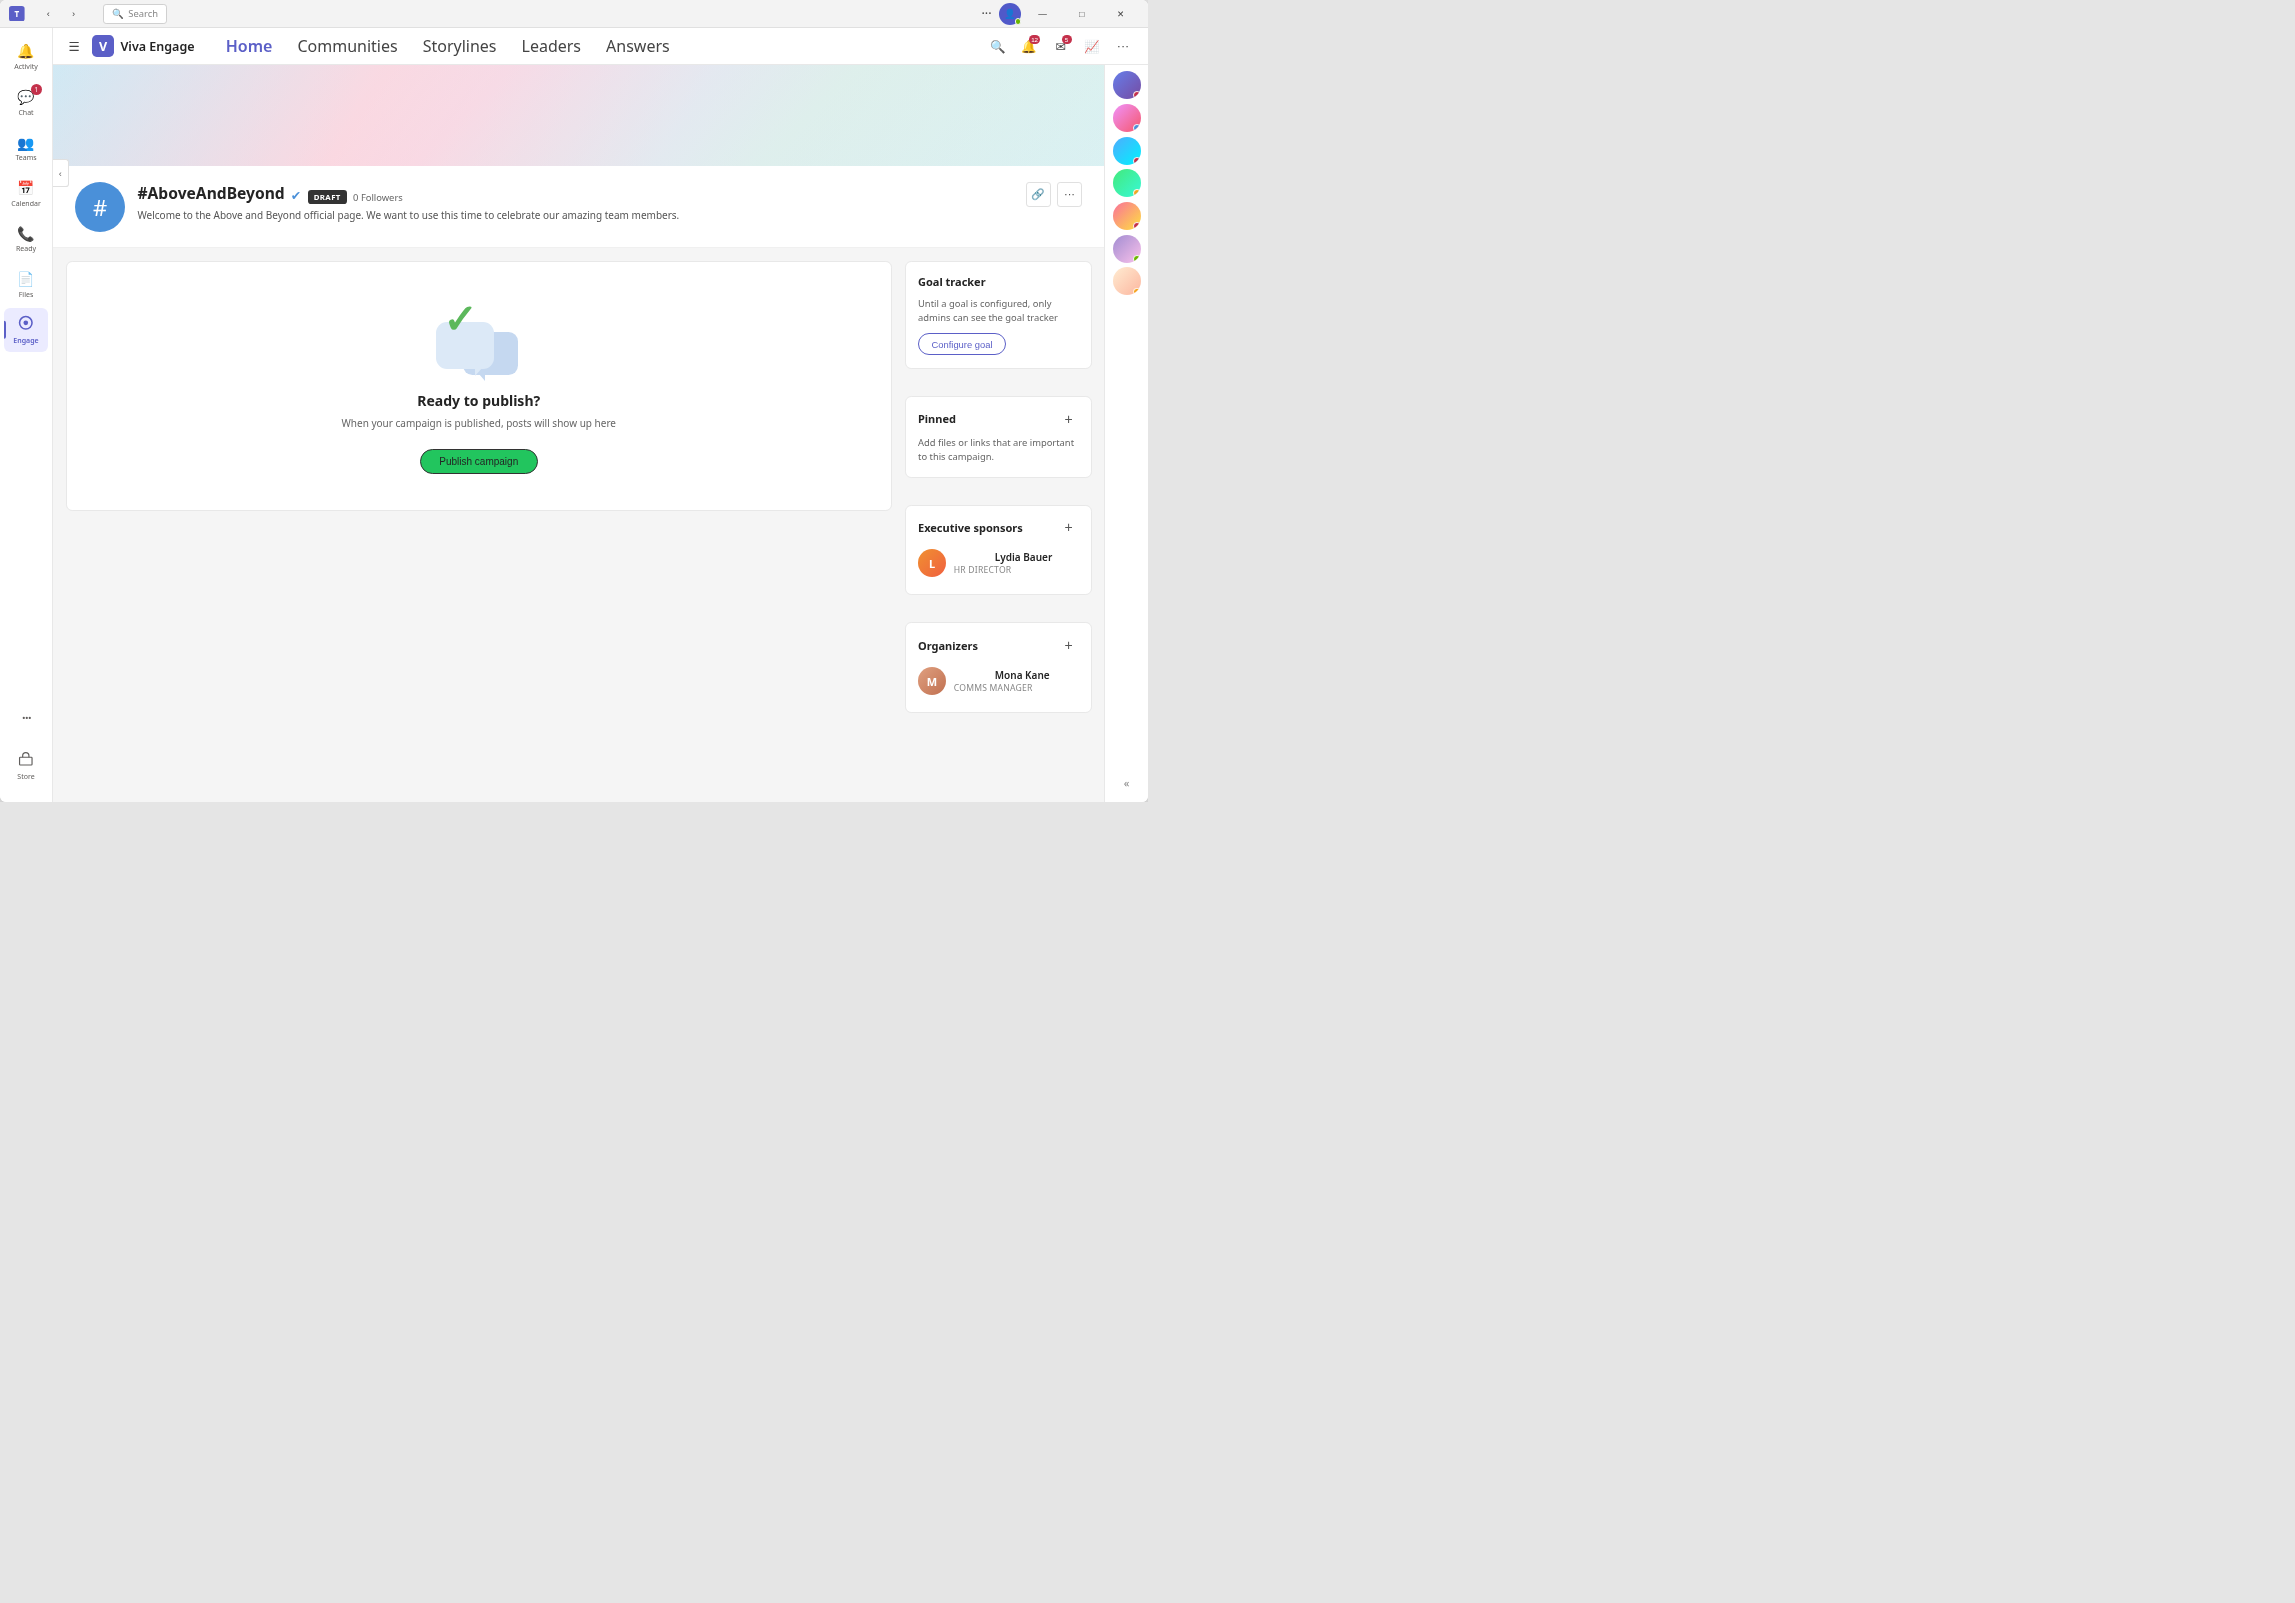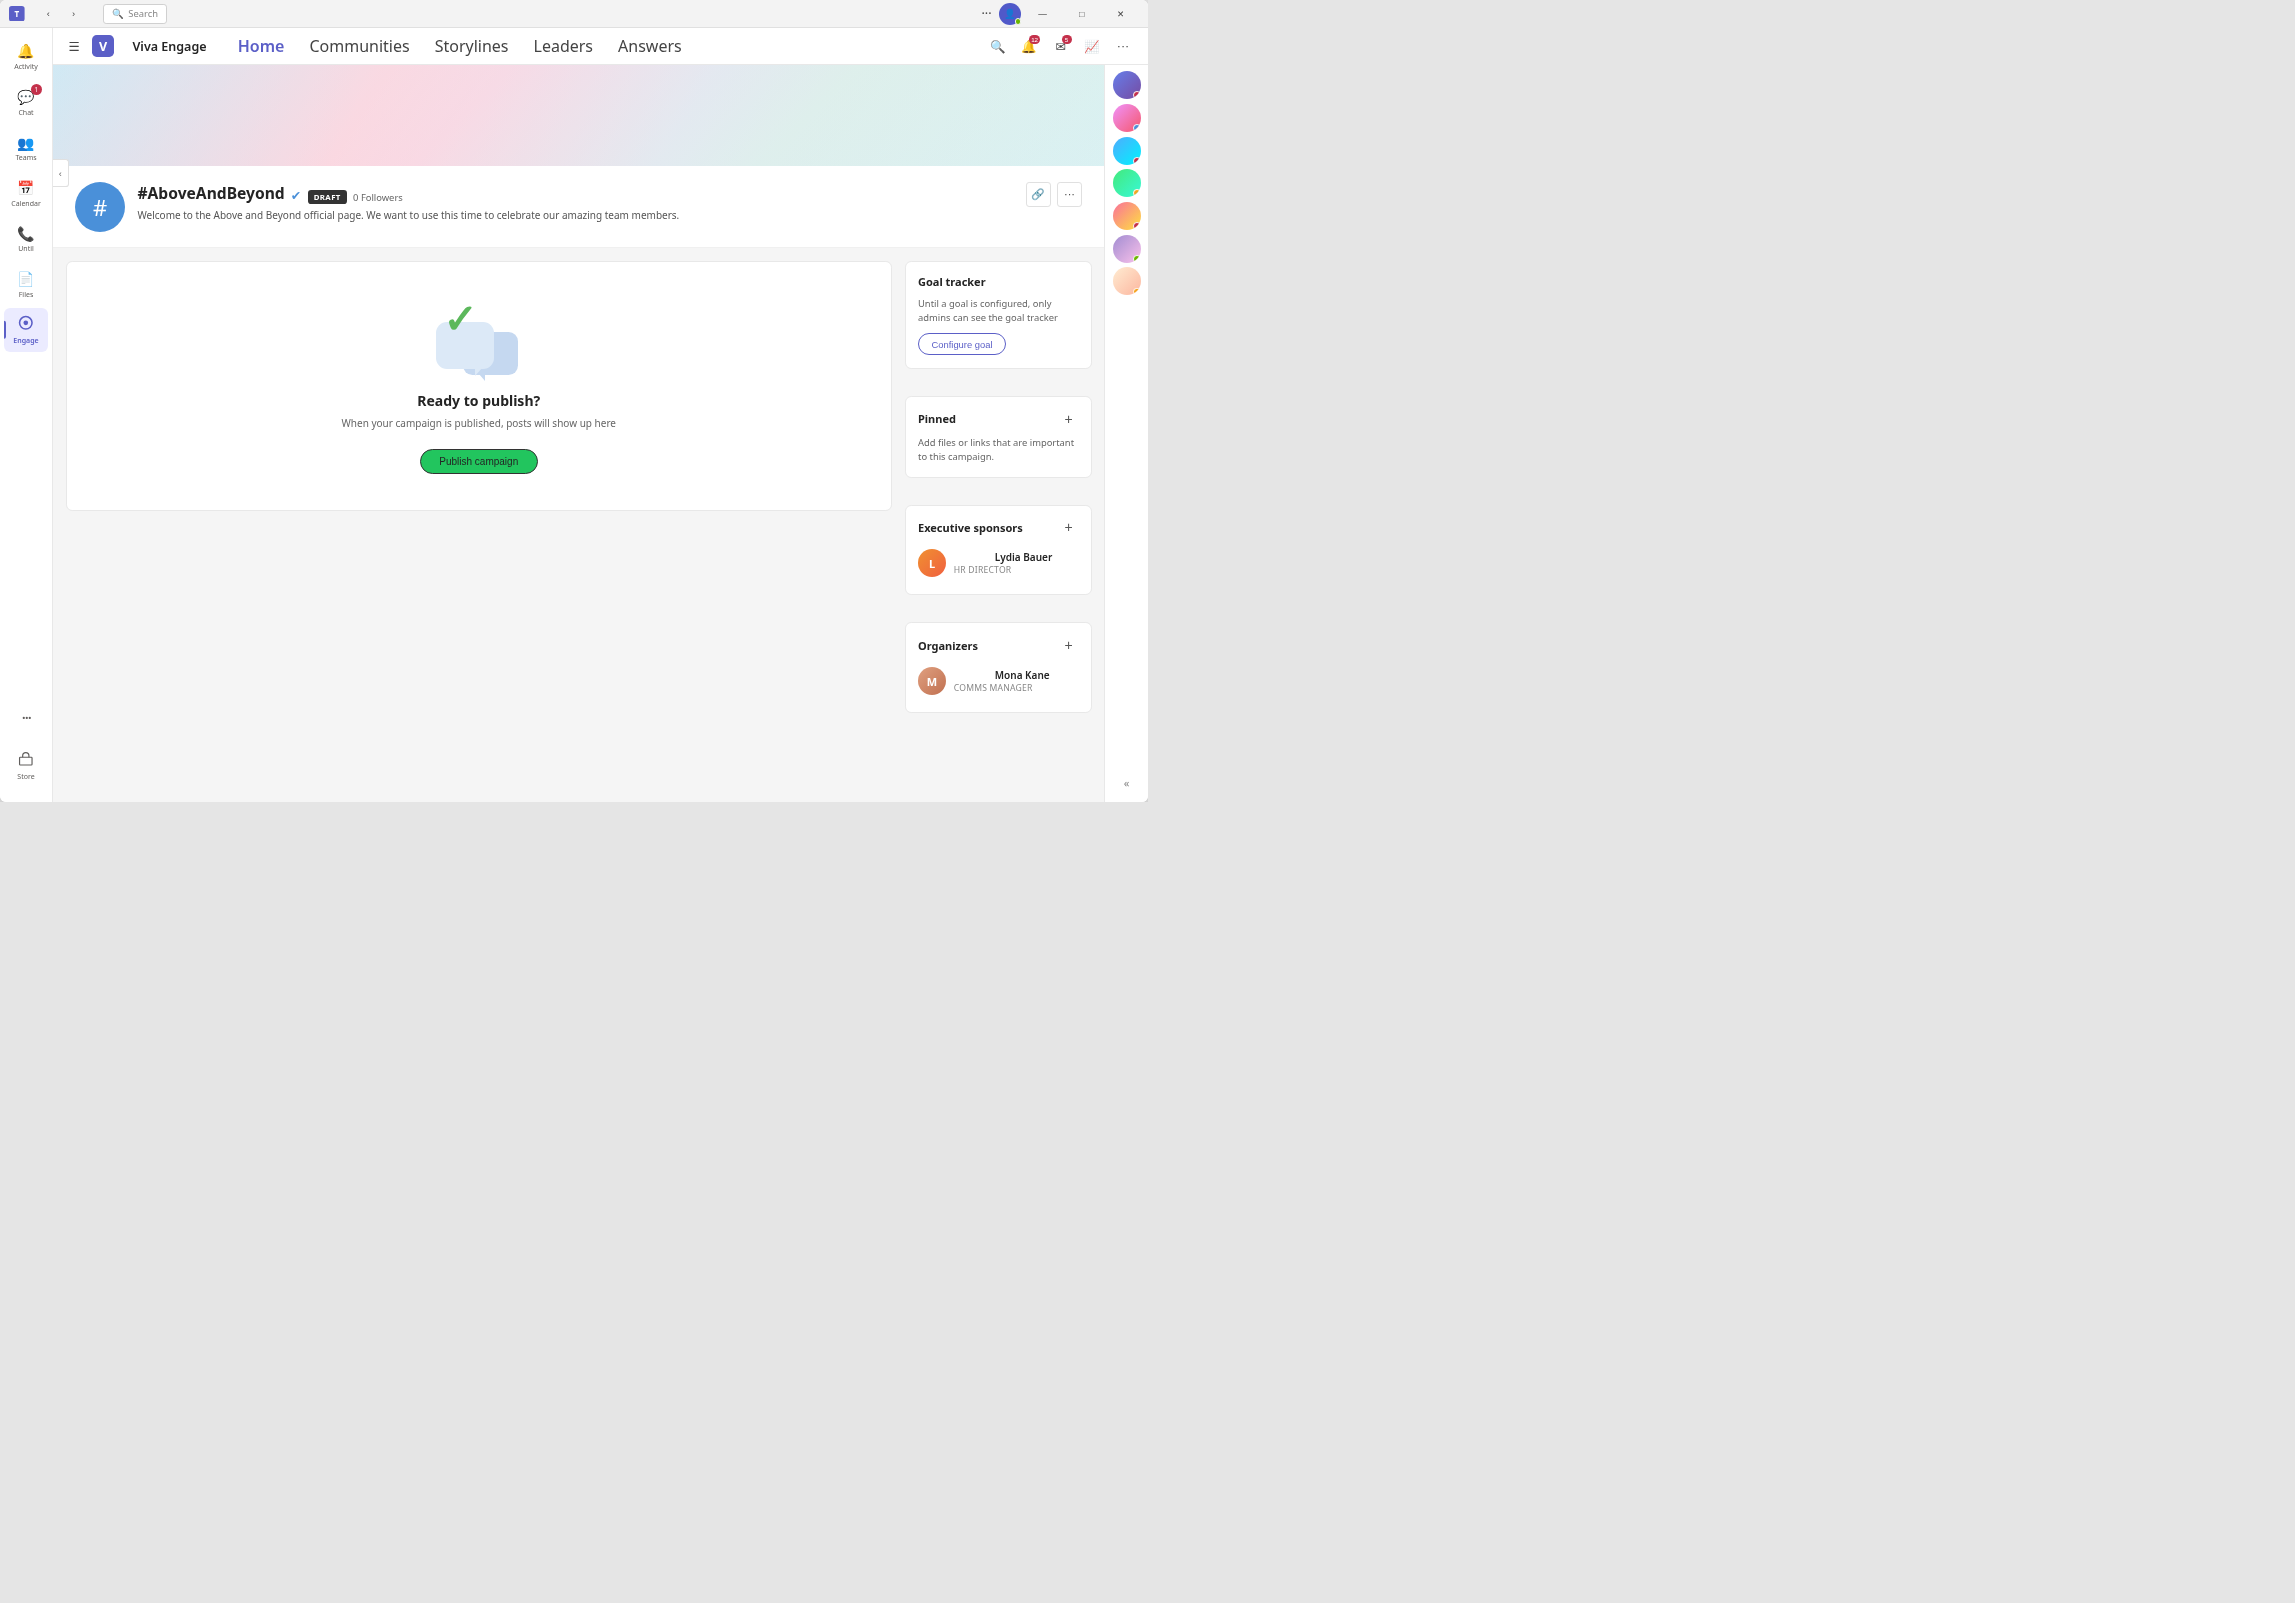--- a/index.html
+++ b/index.html
@@ -230,21 +230,20 @@
       margin-right: 18.7px;
     }
     .logo-icon {
       width: 22px;
       height: 22px;
     }
     .app-name {
       font-size: 12.5px;
       font-weight: 600;
       color: #242424;
-      margin-left: 12px;
     }
     .app-nav {
       display: flex;
       align-items: center;
       gap: 0;
       flex: 1;
     }
     .nav-item {
       padding: 11px 12.5px;
       font-size: 16px;
@@ -715,21 +714,21 @@
         <span class="sidebar-label">Teams</span>
       </div>
 
       <div class="sidebar-item">
         <span class="sidebar-icon">📅</span>
         <span class="sidebar-label">Calendar</span>
       </div>
 
       <div class="sidebar-item">
         <span class="sidebar-icon">📞</span>
-        <span class="sidebar-label">Until</span>
+        <span class="sidebar-label">Ready</span>
       </div>
 
       <div class="sidebar-item">
         <span class="sidebar-icon">📄</span>
         <span class="sidebar-label">Files</span>
       </div>
 
       <div class="sidebar-item active">
         <div class="sidebar-active-bar"></div>
         <span class="sidebar-icon">

